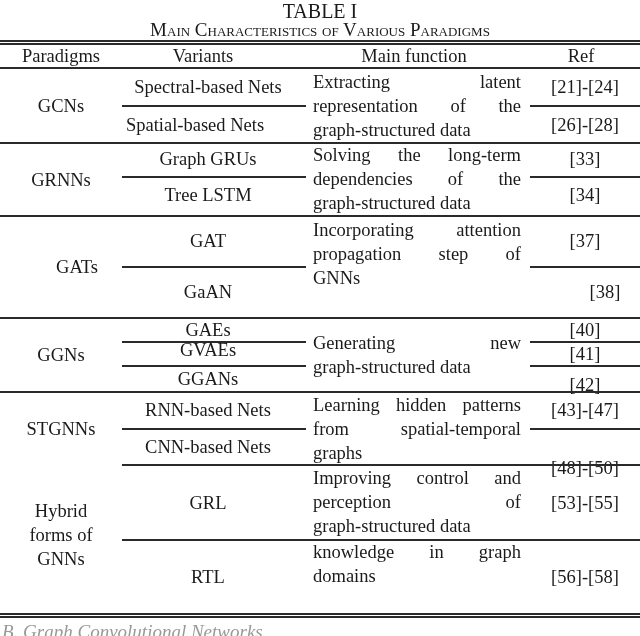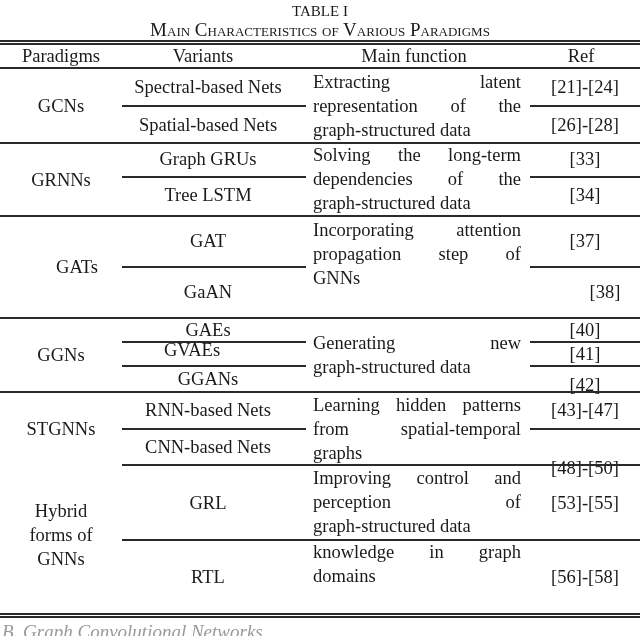--- a/index.html
+++ b/index.html
@@ -1,18 +1,18 @@
 <!DOCTYPE html>
 <html><head>
 <meta charset="utf-8">
 <style>
   html, body { margin:0; padding:0; background:#ffffff; }
   body { width:640px; height:636px; overflow:hidden; position:relative;
          font-family:"Liberation Serif", serif; color:#1a1a1a; }
-  .cap1 { position:absolute; top:1px; left:0; width:640px; text-align:center; font-size:15px; line-height:20px; }
+  .cap1 { position:absolute; top:1px; left:0; width:640px; text-align:center; font-size:20px; line-height:20px; }
   .cap2 { position:absolute; top:20px; left:0; width:640px; text-align:center; font-size:19px; line-height:20px; font-variant:small-caps; }
   .hline { position:absolute; left:0; width:640px; background:#2a2a2a; height:2px; }
   .sline { position:absolute; background:#2a2a2a; height:2px; }
   .cell { position:absolute; font-size:18.5px; line-height:24px; display:flex; align-items:center; justify-content:center; text-align:center; }
   .just { position:absolute; font-size:18.5px; line-height:24px; text-align:justify; text-align-last:left; width:208px; left:313px; }
   .just span.line { display:block; text-align:justify; text-align-last:justify; }
   .just span.last { display:block; text-align:left; }
   .footer { position:absolute; top:621px; left:2px; font-size:19px; font-style:italic; color:#999; white-space:nowrap; }
 </style>
 </head>
@@ -26,21 +26,21 @@
 
 <div class="cell" style="left:0;width:122px;top:44px;height:24px;">Paradigms</div>
 <div class="cell" style="left:100px;width:206px;top:44px;height:24px;">Variants</div>
 <div class="cell" style="left:305px;width:218px;top:44px;height:24px;">Main function</div>
 <div class="cell" style="left:522px;width:118px;top:44px;height:24px;">Ref</div>
 <div class="hline" style="top:67px;"></div>
 
 <div class="cell" style="left:0;width:122px;top:69px;height:74px;">GCNs</div>
 <div class="cell" style="left:110px;width:196px;top:69px;height:36px;">Spectral-based Nets</div>
 <div class="sline" style="left:122px;width:184px;top:105px;"></div>
-<div class="cell" style="left:110px;width:196px;top:107px;height:36px;">Spatial-based Nets</div>
+<div class="cell" style="left:97px;width:196px;top:107px;height:36px;">Spatial-based Nets</div>
 <div class="just" style="top:70px;">
   <span class="line">Extracting latent</span>
   <span class="line">representation of the</span>
   <span class="last">graph-structured data</span>
 </div>
 <div class="cell" style="left:530px;width:110px;top:69px;height:36px;">[21]-[24]</div>
 <div class="sline" style="left:530px;width:110px;top:105px;"></div>
 <div class="cell" style="left:530px;width:110px;top:107px;height:36px;">[26]-[28]</div>
 <div class="hline" style="top:142px;"></div>
 
@@ -68,21 +68,21 @@
   <span class="last">GNNs</span>
 </div>
 <div class="cell" style="left:530px;width:110px;top:217px;height:48px;">[37]</div>
 <div class="sline" style="left:530px;width:110px;top:266px;"></div>
 <div class="cell" style="left:550px;width:110px;top:268px;height:48px;">[38]</div>
 <div class="hline" style="top:317px;"></div>
 
 <div class="cell" style="left:0;width:122px;top:319px;height:72px;">GGNs</div>
 <div class="cell" style="left:110px;width:196px;top:319px;height:22px;">GAEs</div>
 <div class="sline" style="left:122px;width:184px;top:341px;"></div>
-<div class="cell" style="left:94px;width:196px;top:343px;height:14px;">GVAEs</div>
+<div class="cell" style="left:110px;width:196px;top:343px;height:14px;">GVAEs</div>
 <div class="sline" style="left:122px;width:184px;top:365px;"></div>
 <div class="cell" style="left:110px;width:196px;top:367px;height:24px;">GGANs</div>
 <div class="just" style="top:331px;">
   <span class="line">Generating new</span>
   <span class="last">graph-structured data</span>
 </div>
 <div class="cell" style="left:530px;width:110px;top:319px;height:22px;">[40]</div>
 <div class="sline" style="left:530px;width:110px;top:341px;"></div>
 <div class="cell" style="left:530px;width:110px;top:343px;height:22px;">[41]</div>
 <div class="sline" style="left:530px;width:110px;top:365px;"></div>

